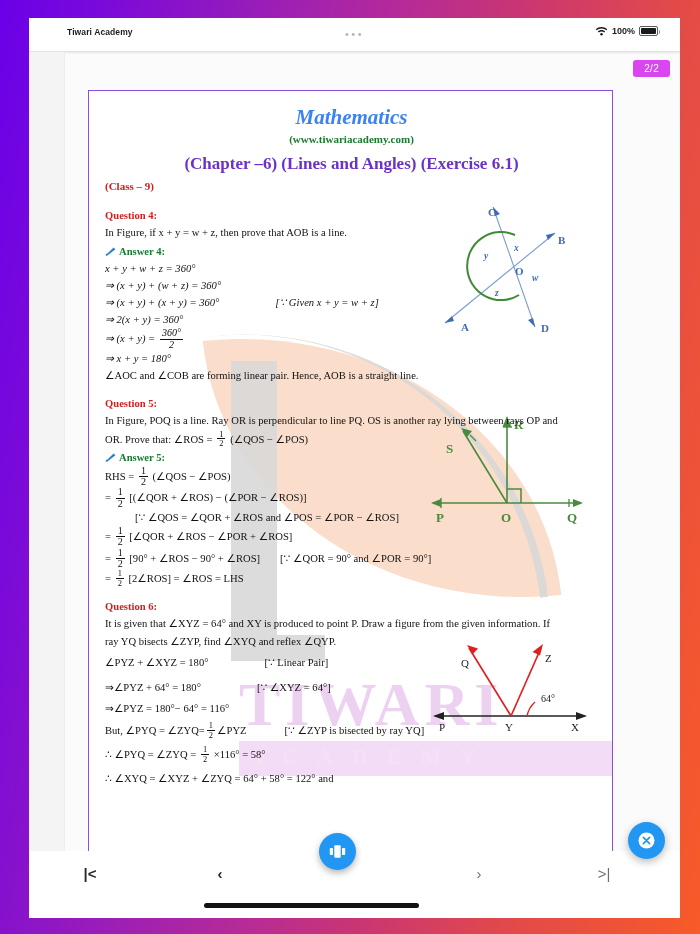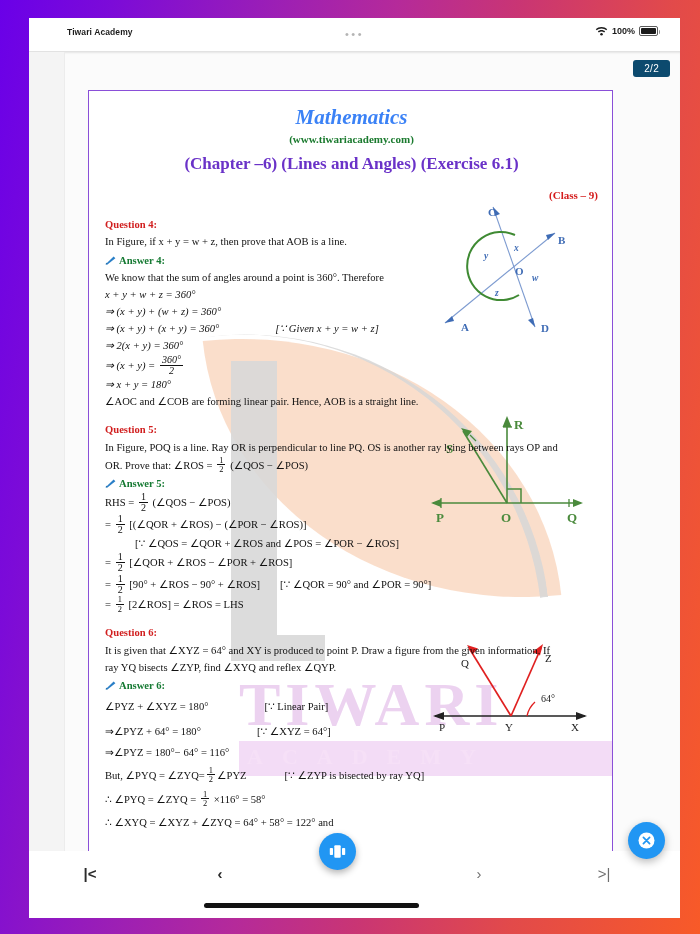--- a/index.html
+++ b/index.html
@@ -69,21 +69,21 @@
     border-top: 1px solid #e2e2e2;
     box-shadow: inset 0 2px 3px -2px rgba(0,0,0,.18);
   }
   #leftstrip {
     position: absolute; left: 0; top: 0; width: 35px; height: 100%;
     background: #f4f4f4; border-right: 1px solid #ececec;
   }
   
   #pagebadge {
     position: absolute; right: 10px; top: 8px;
-    background: #0c4a6e; color: #ffffff;
+    background: #d946ef; color: #ffffff;
     font-family: "Liberation Sans", sans-serif;
     font-size: 10px; padding: 3px 11px; border-radius: 3px;
     letter-spacing: .3px;
   }
 
   
   #page {
     position: absolute;
     left: 59px; top: 38px;
     width: 525px; height: 763px;
@@ -148,22 +148,22 @@
   }
   .hdr-site {
     text-align: center; font-weight: bold;
     font-size: 11px; color: #1a7a2e; margin-top: 2px;
   }
   .hdr-chap {
     text-align: center; font-weight: bold;
     font-size: 17px; color: #6a32c8; margin-top: 1px;
   }
   .hdr-class {
-    text-align: right; font-weight: bold;
-    font-size: 11px; color: #d41b1b; margin-top: 10px;
+    text-align: left; font-weight: bold;
+    font-size: 11px; color: #d41b1b; margin-top: 1px;
   }
   .q-title { color: #d11f1f; font-weight: bold; margin-top: 11px; }
   .q-text { color: #111; }
   .ans-title { color: #167a33; font-weight: bold; margin-top: 1px; }
   .pen {
     display: inline-block; width: 11px; height: 9px;
     vertical-align: -1px; margin-right: 3px;
   }
   .ln { white-space: nowrap; }
   .frac {
@@ -354,21 +354,20 @@
             <div class="q-title">Question 4:</div>
             <div class="q-text">In Figure, if x + y = w + z, then prove that AOB is a line.</div>
             <div class="ans-title">
               <span class="pen">
                 <svg width="11" height="9" viewBox="0 0 11 9">
                     <path d="M0.6 8.2 L8.6 0.6 L10.4 2.2 L2.4 8.4 Z" fill="#2a7fc7"></path>
                     <path d="M0.6 8.2 L2.4 8.4 L1.4 6.6 Z" fill="#1a6ba8"></path>
                   </svg>
               </span><span>Answer 4:</span>
             </div>
-            <div class="q-text">We know that the sum of angles around a point is 360°. Therefore</div>
             <div class="q-text it ln">x + y + w + z = 360°</div>
             <div class="q-text it ln">⇒ (x + y) + (w + z) = 360°</div>
             <div class="q-text ln">
               <span class="it">⇒ (x + y) + (x + y) = 360°</span><span class="gap2"></span><span class="it">[∵ Given  x + y = w + z]</span>
             </div>
             <div class="q-text it ln">⇒ 2(x + y) = 360°</div>
             <div class="q-text it ln">
               <span>⇒ (x + y) =</span>
               <span class="frac">
                 <span class="n">360°</span>
@@ -434,28 +433,20 @@
               <span class="frac sm">
                 <span class="n">1</span>
                 <span class="d">2</span>
               </span>
               <span>[2∠ROS] = ∠ROS = LHS</span>
             </div>
 
             <div class="q-title" style="">Question 6:</div>
             <div class="q-text">It is given that ∠XYZ = 64° and XY is produced to point P. Draw a figure from the given information. If</div>
             <div class="q-text">ray YQ bisects ∠ZYP, find ∠XYQ and reflex ∠QYP.</div>
-            <div class="ans-title">
-              <span class="pen">
-                <svg width="11" height="9" viewBox="0 0 11 9">
-                    <path d="M0.6 8.2 L8.6 0.6 L10.4 2.2 L2.4 8.4 Z" fill="#2a7fc7"></path>
-                    <path d="M0.6 8.2 L2.4 8.4 L1.4 6.6 Z" fill="#1a6ba8"></path>
-                  </svg>
-              </span><span>Answer 6:</span>
-            </div>
             <div class="q-text ln" style="margin-top:4px">
               <span>∠PYZ + ∠XYZ = 180°</span><span class="gap2"></span><span>[∵ Linear Pair]</span>
             </div>
             <div class="q-text ln" style="margin-top:8px">
               <span>⇒∠PYZ + 64° = 180°</span><span class="gap2"></span><span>[∵ ∠XYZ = 64°]</span>
             </div>
             <div class="q-text ln" style="margin-top:4px">⇒∠PYZ = 180°− 64° = 116°</div>
             <div class="q-text ln" style="margin-top:4px">
               <span>But,   ∠PYQ = ∠ZYQ=</span><span class="frac sm"><span class="n">1</span><span class="d">2</span></span><span>∠PYZ</span><span class="gap"></span><span>[∵ ∠ZYP is bisected by ray YQ]</span>
             </div>

